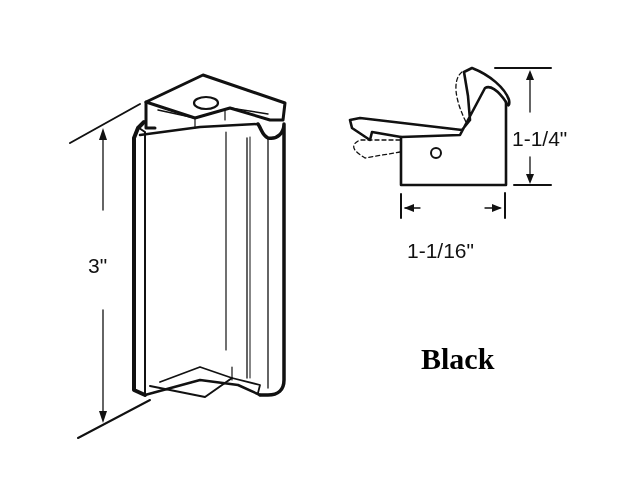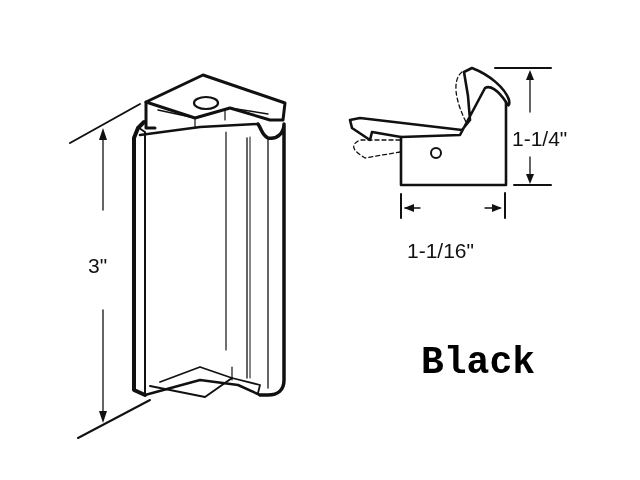--- a/index.html
+++ b/index.html
@@ -15,23 +15,23 @@
       position: absolute;
       color: #111111;
       font-family: "Liberation Sans", sans-serif;
       font-size: 21px;
       line-height: 1;
       white-space: nowrap;
     }
     .color-label {
       position: absolute;
       left: 421px; top: 344px;
-      font-family: Liberation Mono, monospace;
+      font-family: Liberation Serif, serif;
       font-weight: bold;
-      font-size: 38px;
+      font-size: 30px;
       color: #000000;
       line-height: 1;
       white-space: nowrap;
     }
   </style>
 </head>
 <body>
 
 <div id="canvas">
 

